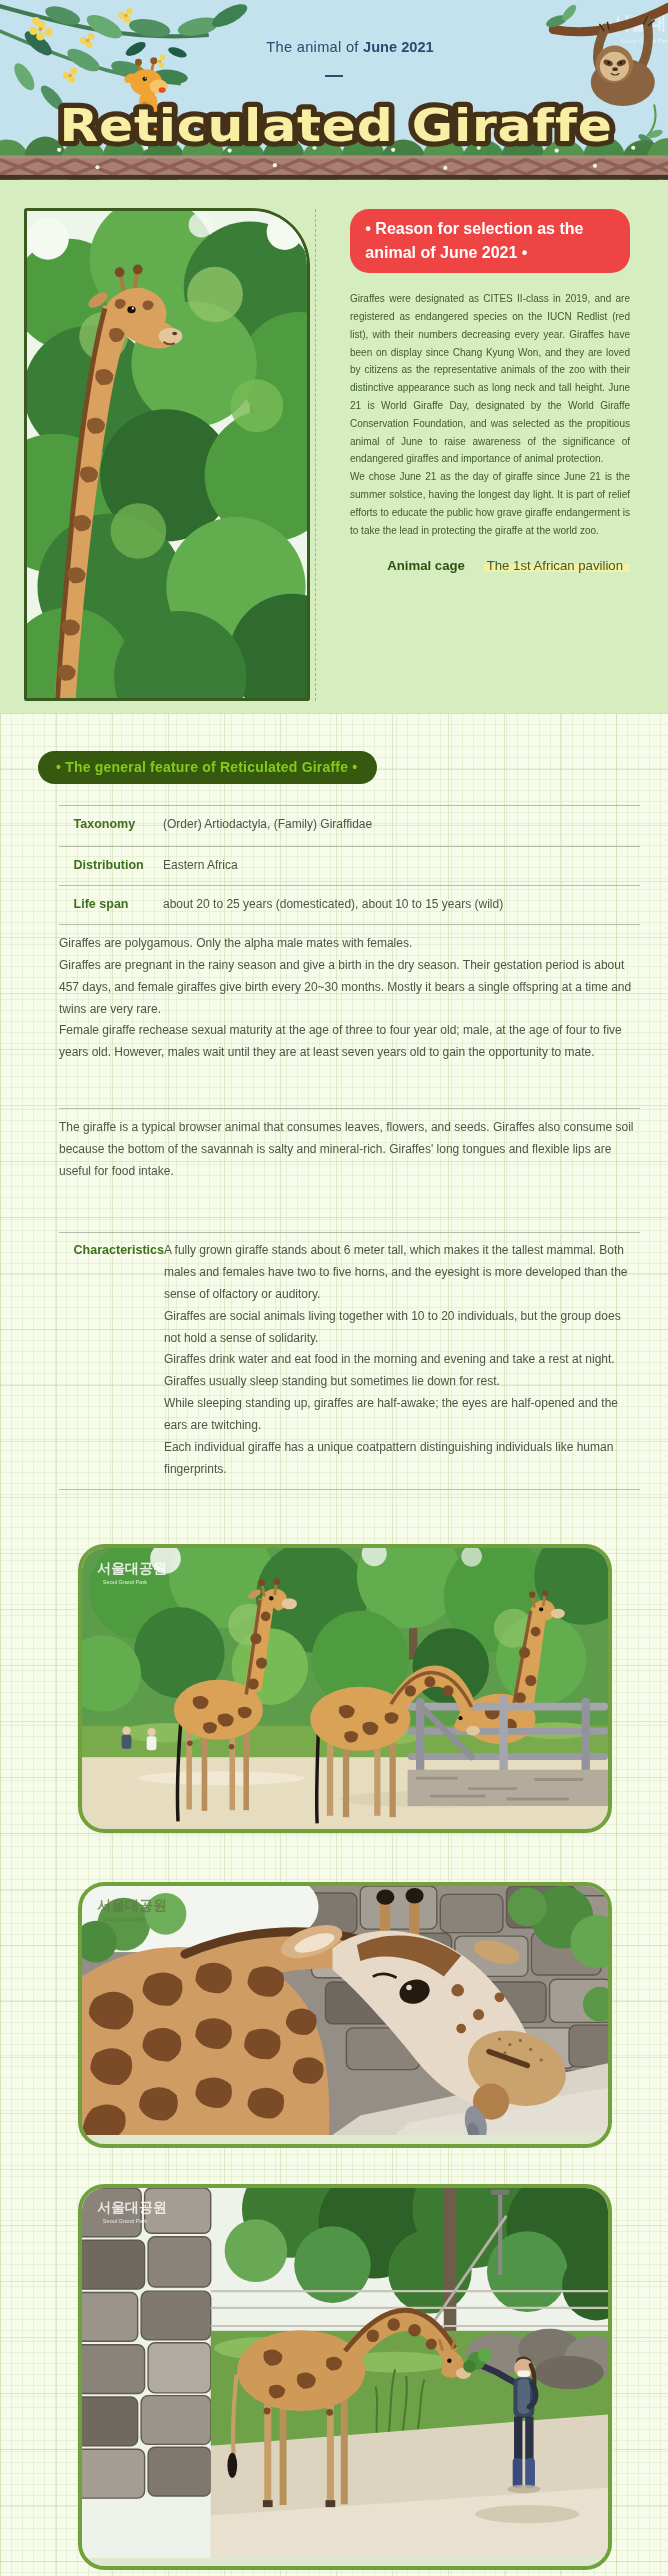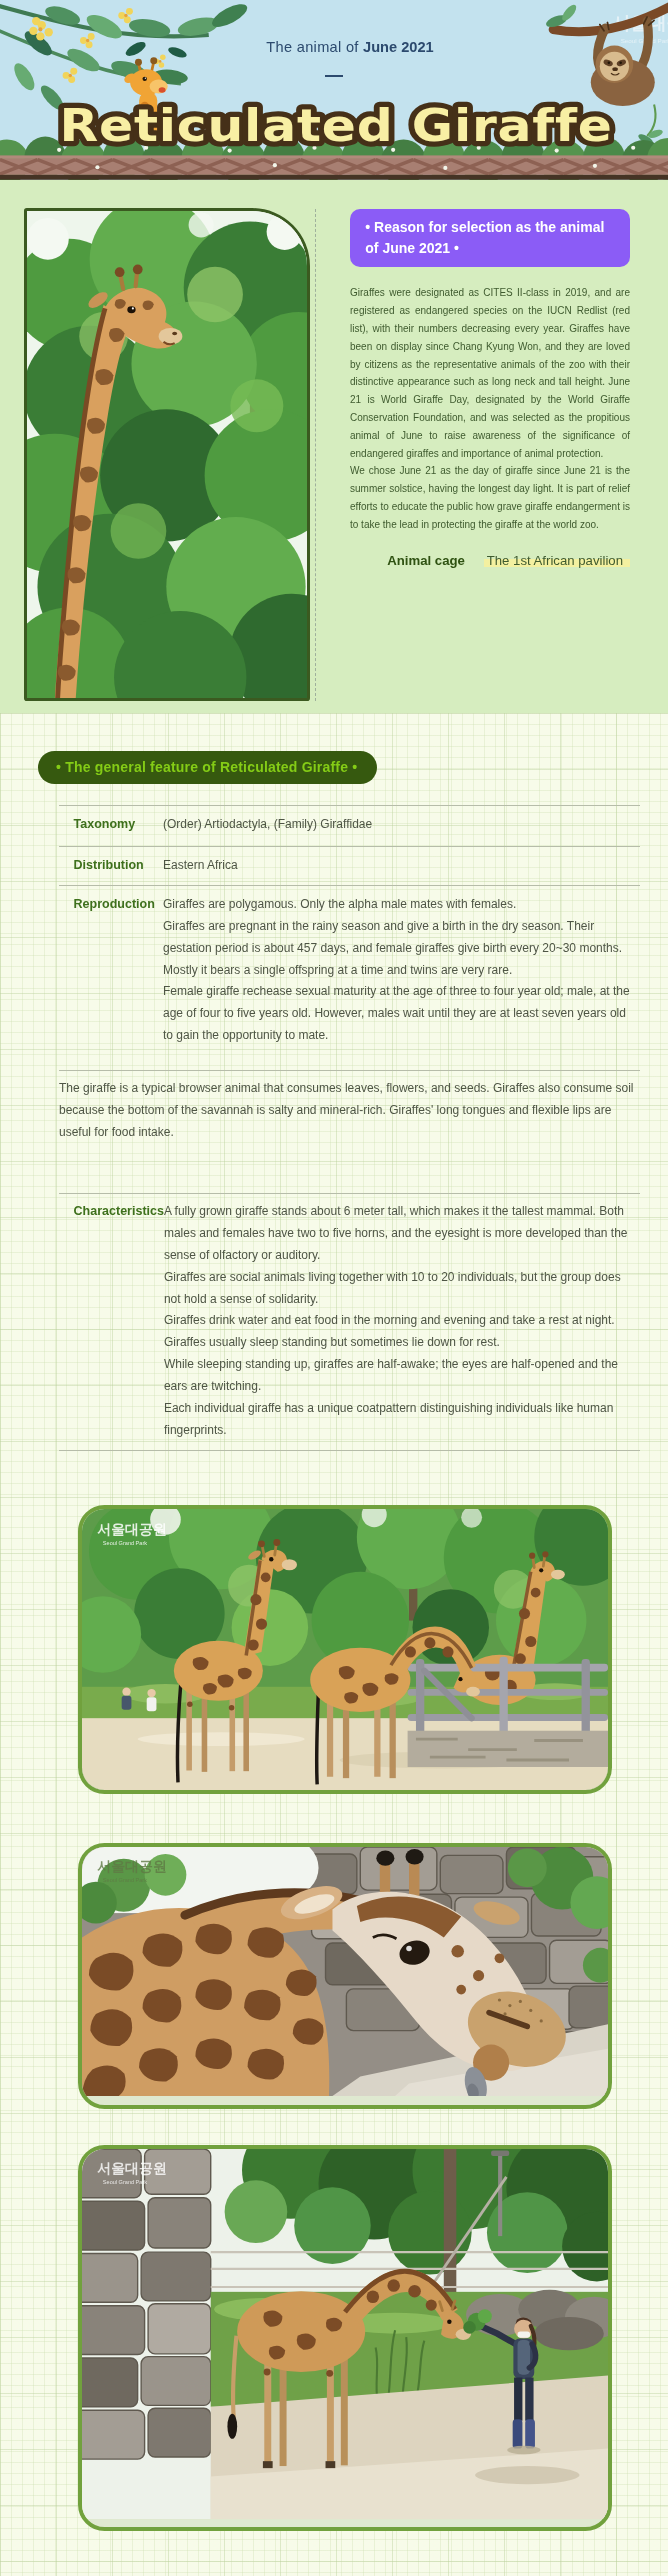--- a/index.html
+++ b/index.html
@@ -16,22 +16,22 @@
   .subtitle-dash{position:absolute;top:75px;left:50%;transform:translateX(-50%);width:18px;height:2.1px;background:#2c4a6e;z-index:3;}
   
   .section-green{position:relative;width:668px;height:533px;background:#d6edbf;}
   .photo-card{
     position:absolute;left:24.4px;top:28px;width:280px;height:487px;
     border:3.5px solid #3b5a20;border-radius:2.8px 58px 2.8px 2.8px;overflow:hidden;background:#eef6ec;
   }
   .dash-sep{position:absolute;left:315px;top:29px;height:492px;border-left:1.4px dashed #9fb09c;}
   .reason-col{position:absolute;left:350px;top:29px;width:280px;}
   .reason-heading{
-    background:#8b5cf6;color:#ffffff;border-radius:10px;
-    font-size:14px;font-weight:700;line-height:1.45;padding:8.4px 14px 9px 15.3px;
+    background:#ef4444;color:#ffffff;border-radius:19px;
+    font-size:16px;font-weight:700;line-height:1.45;padding:8.4px 14px 9px 15.3px;
   }
   .reason-text{margin-top:17.4px;font-size:10px;line-height:1.78;color:#3e5a2e;text-align:justify;}
   .cage-row{margin-top:19px;font-size:13.2px;text-align:right;}
   .cage-label{font-weight:700;color:#2f5212;margin-right:15.3px;}
   .cage-value{
     color:#3e5a2e;
     background:linear-gradient(transparent 40%, #f3f0a0 40%, #f3f0a0 95%, transparent 95%);
     padding:0 7px 0 2.8px;
   }
   
@@ -305,22 +305,25 @@
 
   <div class="feature-table">
     <div class="f-row r-tax">
       <div class="f-label">Taxonomy</div>
       <div class="f-value">(Order) Artiodactyla, (Family) Giraffidae</div>
     </div>
     <div class="f-row r-dis">
       <div class="f-label">Distribution</div>
       <div class="f-value">Eastern Africa</div>
     </div>
+    <div class="f-row r-life">
+      <div class="f-label">Life span</div>
+      <div class="f-value">about 20 to 25 years (domesticated), about 10 to 15 years (wild)</div>
+    </div>
     <div class="f-row r-rep">
-      <div class="f-label">Reproduction</div>
       <div class="f-value">Giraffes are polygamous. Only the alpha male mates with females.
 Giraffes are pregnant in the rainy season and give a birth in the dry season. Their gestation period is about 457 days, and female giraffes give birth every 20~30 months. Mostly it bears a single offspring at a time and twins are very rare.
 Female giraffe rechease sexual maturity at the age of three to four year old; male, at the age of four to five years old. However, males wait until they are at least seven years old to gain the opportunity to mate.</div>
     </div>
     <div class="f-row r-diet">
       <div class="f-value">The giraffe is a typical browser animal that consumes leaves, flowers, and seeds. Giraffes also consume soil because the bottom of the savannah is salty and mineral-rich. Giraffes' long tongues and flexible lips are useful for food intake.</div>
     </div>
     <div class="f-row r-char">
       <div class="f-label">Characteristics</div>
       <div class="f-value">A fully grown giraffe stands about 6 meter tall, which makes it the tallest mammal. Both males and females have two to five horns, and the eyesight is more developed than the sense of olfactory or auditory.

